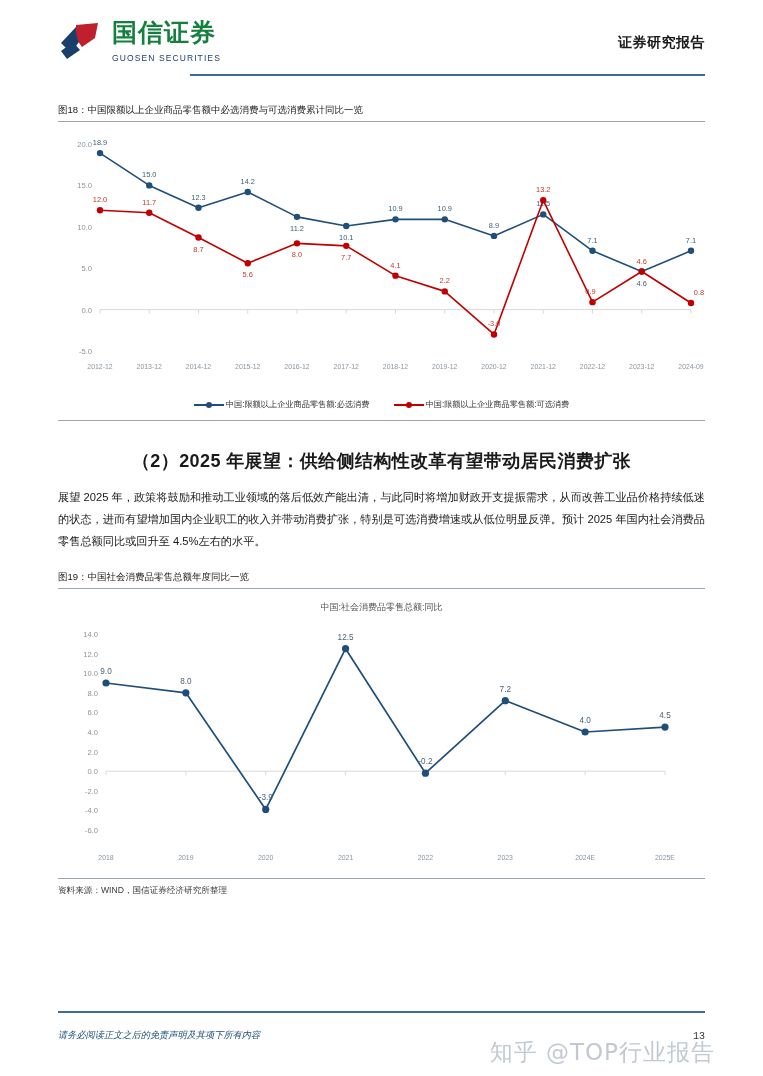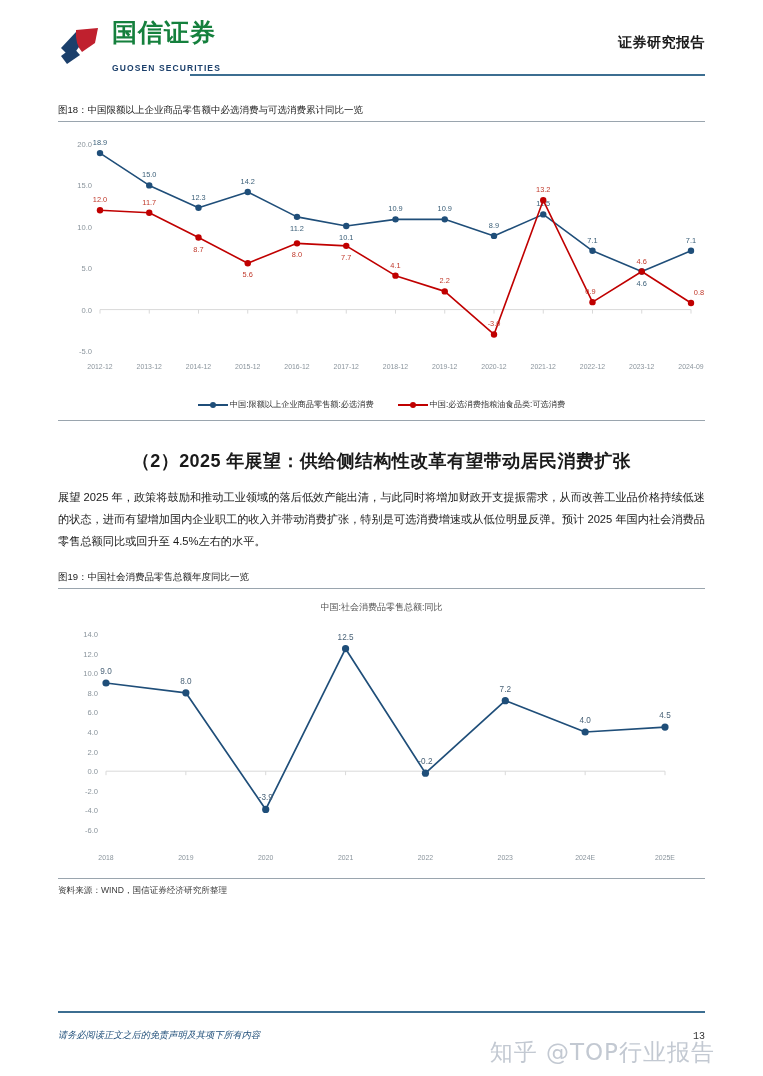--- a/index.html
+++ b/index.html
@@ -24,21 +24,21 @@
   .logo-wrap { display:flex; align-items:center; gap:8px; }
   .logo-mark { width: 46px; height: 40px; flex: 0 0 46px; }
   .logo-text { line-height: 1; }
   .logo-cn {
     font-family: "DejaVu Sans", sans-serif;
     font-size: 25px; font-weight: 700; letter-spacing: 1px;
     color: #15803d;
   }
   .logo-en {
     font-size: 8.5px; letter-spacing: 1.1px; color: #1b3f6b;
-    font-weight: 700; margin-top: 19px;
+    font-weight: 400; margin-top: 9px;
   }
   .header-right {
     margin-left: auto;
     display: flex; flex-direction: column; align-items: flex-end;
     padding-top: 14px;
   }
   .header-title {
     font-size: 14px; font-weight: 700; color: #1a1a1a;
     letter-spacing: 0.5px;
   }
@@ -254,21 +254,21 @@
           <span class="ln" style="background:#1f4e79"></span>
             <span class="dt" style="background:#1f4e79"></span>
         </span>
         <span class="legend-label">中国:限额以上企业商品零售额:必选消费</span>
       </div>
       <div class="legend-item">
         <span class="legend-swatch">
           <span class="ln" style="background:#c00000"></span>
             <span class="dt" style="background:#c00000"></span>
         </span>
-        <span class="legend-label">中国:必选消费指粮油食品类:可选消费</span>
+        <span class="legend-label">中国:限额以上企业商品零售额:可选消费</span>
       </div>
     </div>
 
     <div class="src-rule"></div>
   </div>
 
   <div class="section-heading">（2）2025 年展望：供给侧结构性改革有望带动居民消费扩张</div>
   <div class="body-para">展望 2025 年，政策将鼓励和推动工业领域的落后低效产能出清，与此同时将增加财政开支提振需求，从而改善工业品价格持续低迷的状态，进而有望增加国内企业职工的收入并带动消费扩张，特别是可选消费增速或从低位明显反弹。预计 2025 年国内社会消费品零售总额同比或回升至 4.5%左右的水平。</div>
 
   <div style="margin-top:18px;">

